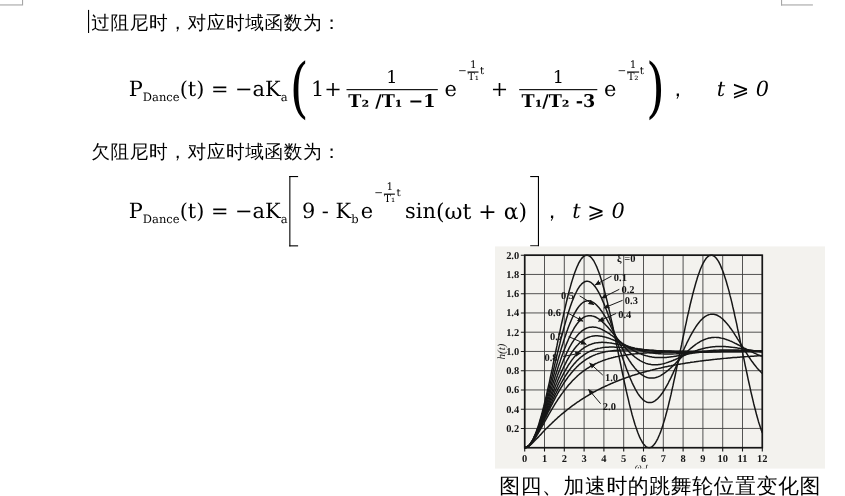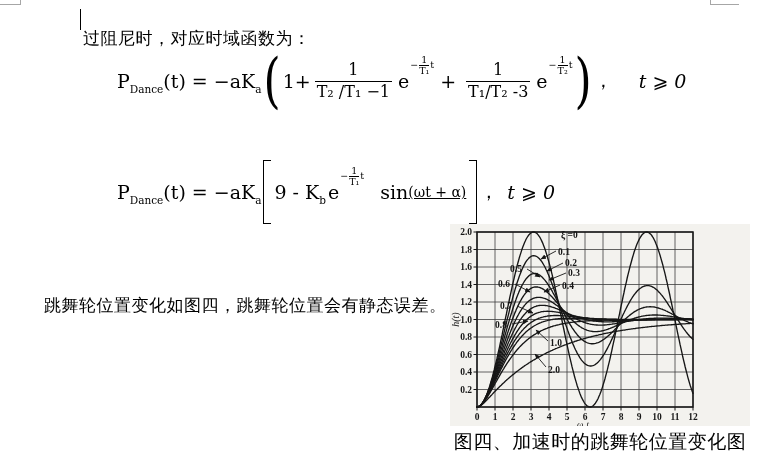--- a/index.html
+++ b/index.html
@@ -6,37 +6,37 @@
   #page{position:relative;width:768px;height:451px;background:#ffffff;overflow:hidden;
         font-family:"Liberation Serif","DejaVu Serif",serif;color:#000;}
 
   
   .mark{position:absolute;background:#a6a6a6;}
 
   
   #cursor{position:absolute;left:80px;top:9px;width:1px;height:21px;background:#000;}
 
   
-  .para{position:absolute;font-size:17px;letter-spacing:0.5px;white-space:nowrap;margin-top:18px;}
+  .para{position:absolute;font-size:17px;letter-spacing:0.5px;white-space:nowrap;}
   #para1{left:83px;top:9px;}
   #para2{left:83px;top:127px;}
   #para3{left:44px;top:276px;font-size:17px;}
 
   
   .frow{position:absolute;display:flex;align-items:center;
         font-family:"DejaVu Serif","Liberation Serif",serif;font-size:19px;white-space:nowrap;}
   #formula1{left:117px;top:49px;height:64px;}
   #formula2{left:117px;top:160px;height:64px;}
   .frow sub{font-size:10.5px;line-height:0;}
   .mtext{display:inline-block;}
   .sp{margin:0 6px;}
   .frac{display:inline-flex;flex-direction:column;align-items:center;
         font-size:16px;line-height:1.3;margin:0 4px;}
   .fnum{align-self:stretch;text-align:center;border-bottom:1.1px solid #000;padding:0 4px;}
-  .fden{padding:0 2px;}
+  .fden{padding:0 2px;font-weight:bold;}
   .ebk{display:inline-flex;align-items:center;margin-left:2px;}
   .esup{display:inline-flex;align-items:center;font-size:9.5px;
         transform:translateY(-16px);margin-left:1px;line-height:1;}
   .tfrac{display:inline-flex;flex-direction:column;align-items:center;line-height:1.05;margin:0 1px;}
   .tnum{align-self:stretch;text-align:center;border-bottom:0.9px solid #000;}
   .bigp{font-size:44px;line-height:0.85;display:inline-block;transform:scaleY(1.35);
         font-weight:400;margin:0 2px;}
   .brk{display:inline-block;width:7px;height:62px;}
   .brkL{border-left:1.6px solid #000;border-top:1.6px solid #000;border-bottom:1.6px solid #000;margin:0 3px 0 2px;}
   .brkR{border-right:1.6px solid #000;border-top:1.6px solid #000;border-bottom:1.6px solid #000;margin:0 2px 0 3px;}
@@ -98,45 +98,45 @@
           </span>
           <span>t</span>
         </span>
       </span>
     <span class="bigp">)</span>
     <span class="mtext">，</span>
     <span class="gapWide"></span>
     <span class="mtext cond">t ⩾ 0</span>
   </div>
 
+  <div class="para" id="para2">欠阻尼时，对应时域函数为：</div>
 
   <div class="frow" id="formula2">
     <span class="mtext"><span>P</span><sub>Dance</sub><span>(t)</span><span class="sp">=</span><span>−aK</span><sub>a</sub></span>
     <span class="brk brkL"></span>
     <span class="mtext"><span>9 - K</span><sub>b</sub></span>
     <span class="ebk">
         <span class="mtext">e</span>
         <span class="esup">
           <span>−</span>
           <span class="tfrac">
             <span class="tnum">1</span>
             <span>T₁</span>
           </span>
           <span>t</span>
         </span>
       </span>
-    <span class="mtext" style="margin-left:16px;">sin</span>
-    <span class="mtext" style="font-size:14px;text-decoration:underline;">(ωt + α)</span>
+    <span class="mtext" style="margin-left:4px;">sin</span>
+    <span class="mtext" style="font-size:20px;">(ωt + α)</span>
     <span class="brk brkR"></span>
     <span class="mtext">，</span>
     <span class="gapNarrow"></span>
     <span class="mtext cond">t ⩾ 0</span>
   </div>
 
-  <div class="para" id="para3">跳舞轮位置变化如图四，跳舞轮位置会有静态误差。</div>
 
   <div id="figure">
     <svg id="chart-svg" width="300" height="202" viewBox="0 0 300 202">
       <defs>
         <marker id="ah" markerWidth="7" markerHeight="7" refX="5.5" refY="3" orient="auto">
           <path d="M0,0.4 L6,3 L0,5.6 z" fill="#161616"></path>
         </marker>
         <clipPath id="plotclip">
             <rect x="26" y="7" width="218" height="177"></rect>
           </clipPath>

